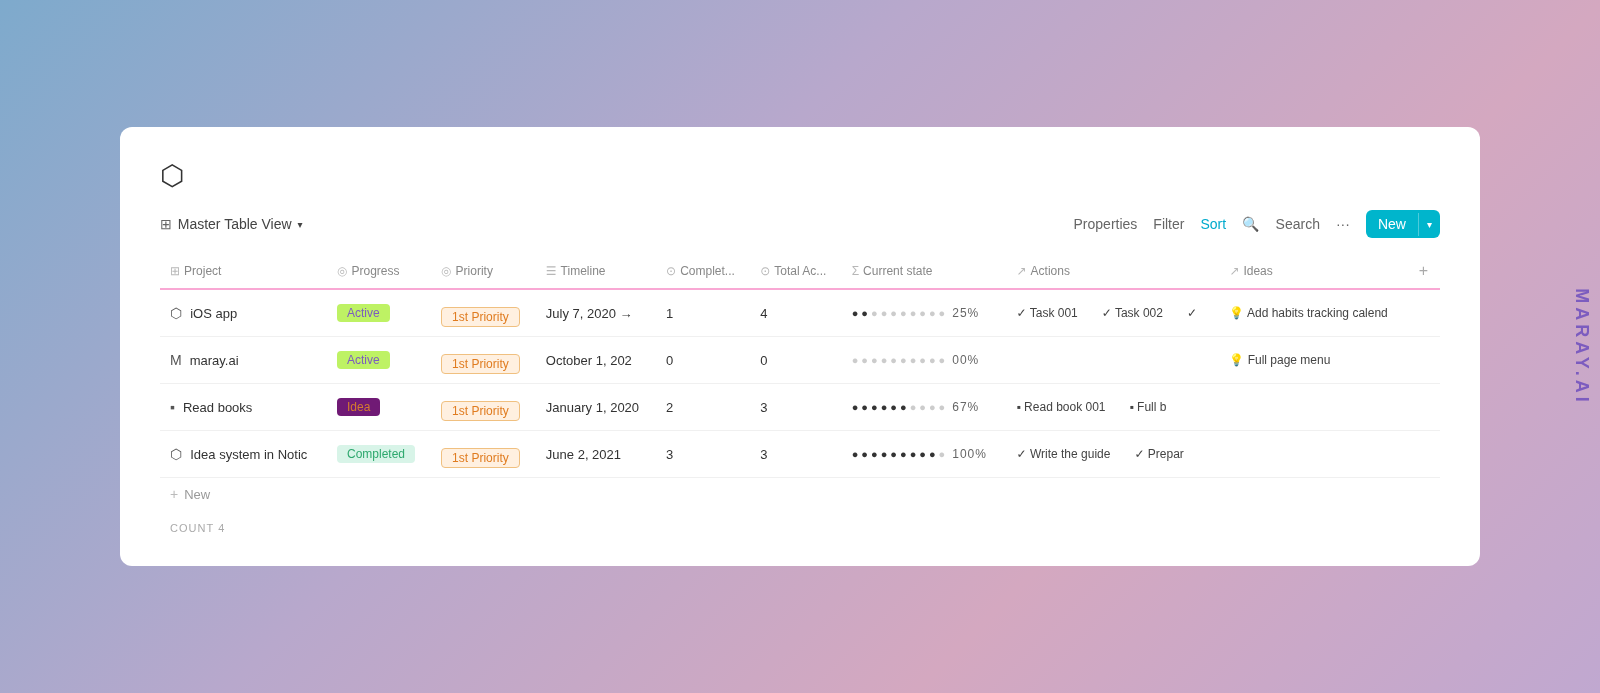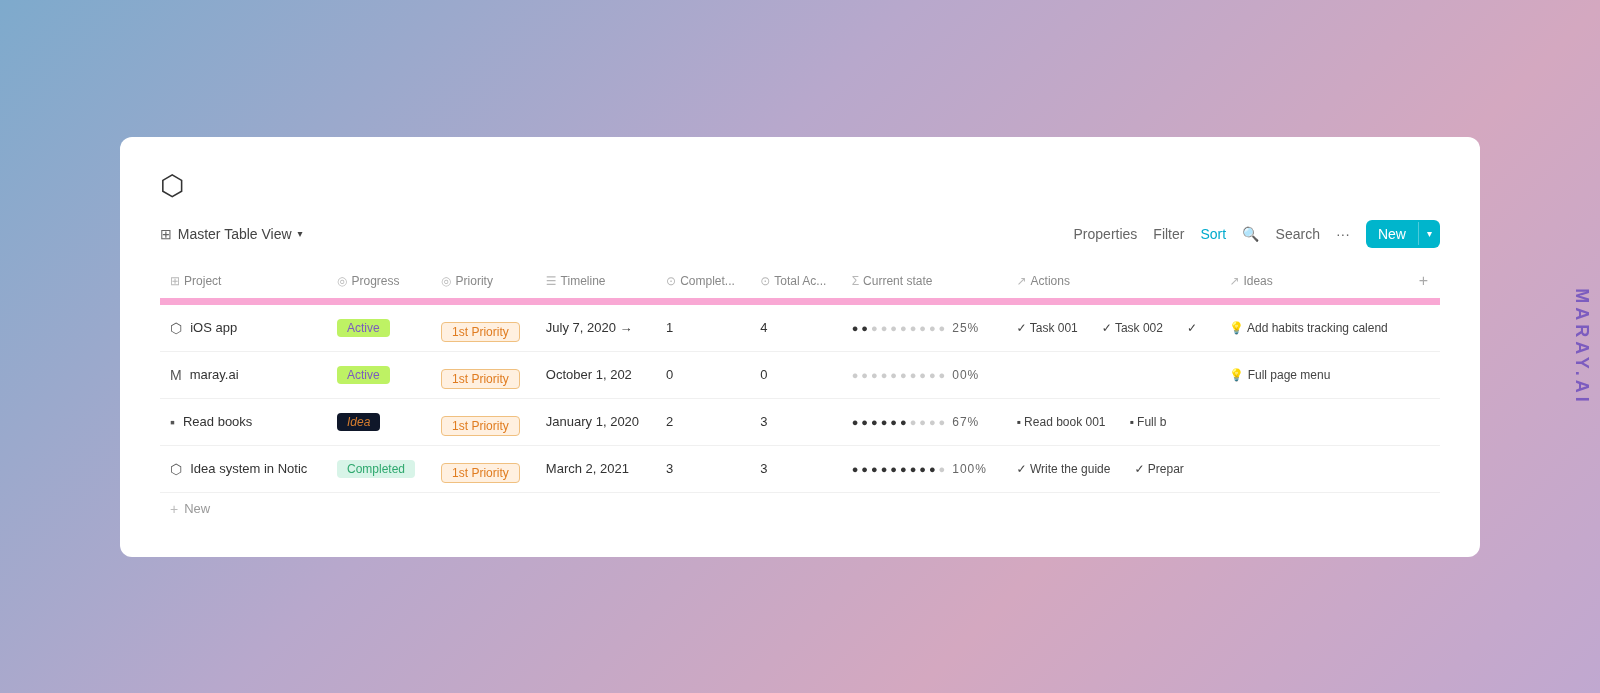--- a/index.html
+++ b/index.html
@@ -104,21 +104,21 @@
       font-size: 10px;
     }
 
     table {
       width: 100%;
       border-collapse: collapse;
       font-size: 13px;
     }
 
     thead tr {
-      border-bottom: 7px solid #f9a8d4;
+      border-bottom: 2px solid #f9a8d4;
     }
 
     thead th {
       text-align: left;
       padding: 8px 10px;
       font-weight: 500;
       color: #888;
       font-size: 12px;
       white-space: nowrap;
     }
@@ -159,23 +159,22 @@
       font-size: 12px;
       font-weight: 500;
     }
 
     .badge-active {
       background: #bef264;
       color: #7c5cbf;
     }
 
     .badge-idea {
-      background: #0f172a;
+      background: #701a75;
       color: #d47c2e;
-      font-style: italic;
     }
 
     .badge-completed {
       background: #d8f4e8;
       color: #2ea86e;
     }
 
     .badge-priority {
       background: #fff0e0;
       color: #e07c20;
@@ -435,21 +434,21 @@
         </tr>
         <tr>
           <td>
             <div class="project-cell">
               <span class="project-icon">⬡</span>
               <span>Idea system in Notic</span>
             </div>
           </td>
           <td><span class="badge badge-completed">Completed</span></td>
           <td><span class="badge badge-priority">1st Priority</span></td>
-          <td>March 2, 2021</td>
+          <td>June 2, 2021</td>
           <td>3</td>
           <td>3</td>
           <td>
             <div class="progress-dots">
               <span class="dot-filled">●</span>
               <span class="dot-filled">●</span>
               <span class="dot-filled">●</span>
               <span class="dot-filled">●</span>
               <span class="dot-filled">●</span>
               <span class="dot-filled">●</span>
@@ -472,15 +471,20 @@
           <td></td>
         </tr>
       </tbody>
   </table>
 
   <div class="new-row">
     <span style="font-size:14px; color:#bbb;">+</span>
     <span>New</span>
   </div>
 
+  <div class="count-row">
+    <span>COUNT</span>
+    &nbsp;
+    <span>4</span>
+  </div>
 </div>
 
 <div class="maray-watermark" style="position:fixed; right:8px; top:50%; transform:translateY(-50%); writing-mode:vertical-rl; text-orientation:mixed; font-size:18px; font-weight:900; color:#7c5cbf; letter-spacing:4px;">MARAY.AI</div>
 
 </body></html>

